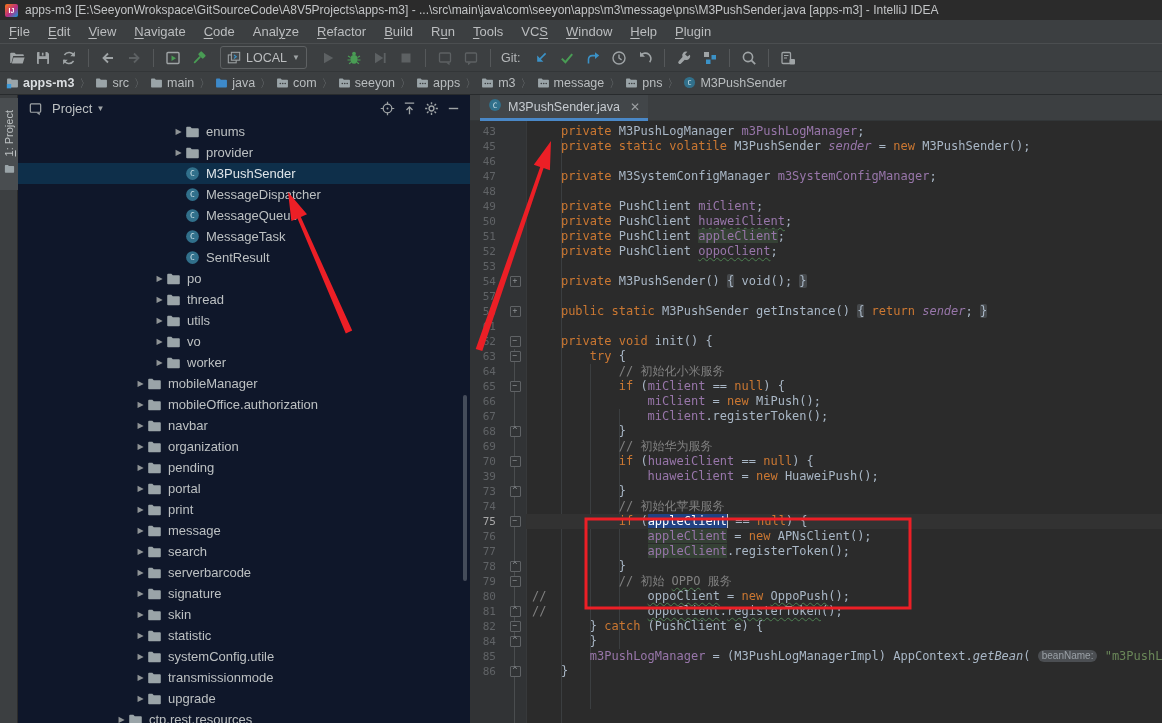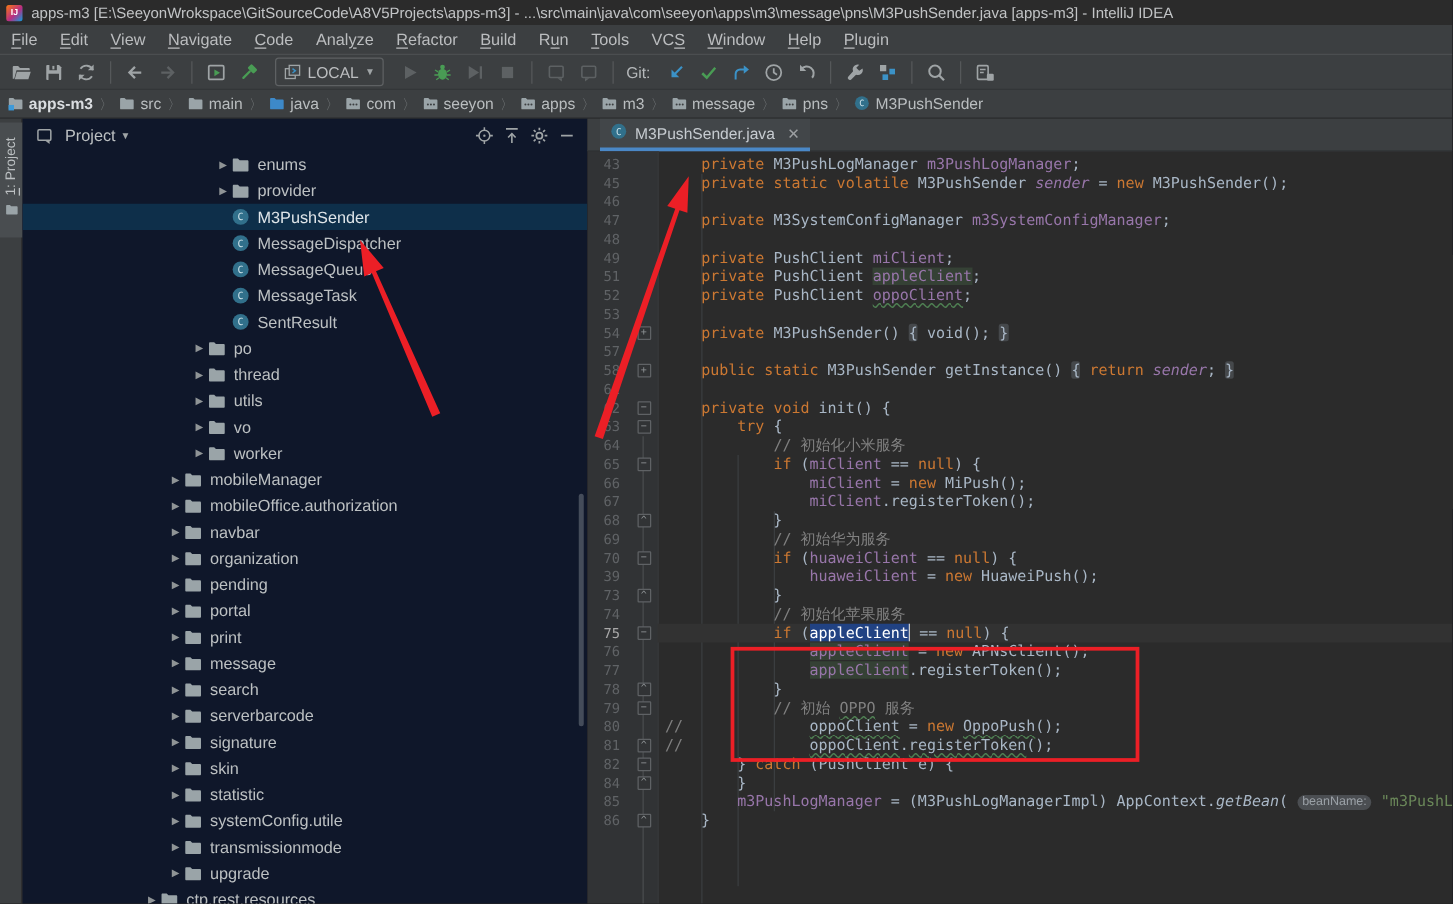--- a/index.html
+++ b/index.html
@@ -722,20 +722,21 @@
         <div class="iguide" style="left:91px;top:18px;bottom:0;"></div>
         <div class="iguide" style="left:120px;top:243px;height:345px;"></div>
         <div class="iguide" style="left:149px;top:288px;height:240px;"></div>
         <div class="rows" id="rows">
             <div class="crow"><span class="gn">43</span><span class="gf"></span><span class="ct"><span>    </span><span class="tk-k">private </span><span>M3PushLogManager </span><span class="tk-f">m3PushLogManager</span><span>;</span></span></div>
             <div class="crow"><span class="gn">45</span><span class="gf"></span><span class="ct"><span>    </span><span class="tk-k">private static volatile </span><span>M3PushSender </span><span class="tk-f tk-i">sender</span><span> = </span><span class="tk-k">new </span><span>M3PushSender();</span></span></div>
             <div class="crow"><span class="gn">46</span><span class="gf"></span><span class="ct"></span></div>
             <div class="crow"><span class="gn">47</span><span class="gf"></span><span class="ct"><span>    </span><span class="tk-k">private </span><span>M3SystemConfigManager </span><span class="tk-f">m3SystemConfigManager</span><span>;</span></span></div>
             <div class="crow"><span class="gn">48</span><span class="gf"></span><span class="ct"></span></div>
             <div class="crow"><span class="gn">49</span><span class="gf"></span><span class="ct"><span>    </span><span class="tk-k">private </span><span>PushClient </span><span class="tk-f">miClient</span><span>;</span></span></div>
+            <div class="crow"><span class="gn">50</span><span class="gf"></span><span class="ct"><span>    </span><span class="tk-k">private </span><span>PushClient </span><span class="tk-f tk-q">huaweiClient</span><span>;</span></span></div>
             <div class="crow"><span class="gn">51</span><span class="gf"></span><span class="ct"><span>    </span><span class="tk-k">private </span><span>PushClient </span><span class="tk-f tk-hl">appleClient</span><span>;</span></span></div>
             <div class="crow"><span class="gn">52</span><span class="gf"></span><span class="ct"><span>    </span><span class="tk-k">private </span><span>PushClient </span><span class="tk-f tk-q">oppoClient</span><span>;</span></span></div>
             <div class="crow"><span class="gn">53</span><span class="gf"></span><span class="ct"></span></div>
             <div class="crow"><span class="gn">54</span><span class="gf"><span class="fm">+</span></span><span class="ct"><span>    </span><span class="tk-k">private </span><span>M3PushSender() </span><span class="tk-fb">{</span><span> void(); </span><span class="tk-fb">}</span></span></div>
             <div class="crow"><span class="gn">57</span><span class="gf"></span><span class="ct"></span></div>
             <div class="crow"><span class="gn">58</span><span class="gf"><span class="fm">+</span></span><span class="ct"><span>    </span><span class="tk-k">public static </span><span>M3PushSender getInstance() </span><span class="tk-fb">{</span><span> </span><span class="tk-k">return </span><span class="tk-f tk-i">sender</span><span>; </span><span class="tk-fb">}</span></span></div>
             <div class="crow"><span class="gn">61</span><span class="gf"></span><span class="ct"></span></div>
             <div class="crow"><span class="gn">62</span><span class="gf"><span class="fm">−</span></span><span class="ct"><span>    </span><span class="tk-k">private void </span><span>init() {</span></span></div>
             <div class="crow"><span class="gn">63</span><span class="gf"><span class="fm">−</span></span><span class="ct"><span>        </span><span class="tk-k">try </span><span>{</span></span></div>
             <div class="crow"><span class="gn">64</span><span class="gf"></span><span class="ct"><span>            </span><span class="tk-c">// 初始化小米服务</span></span></div>

